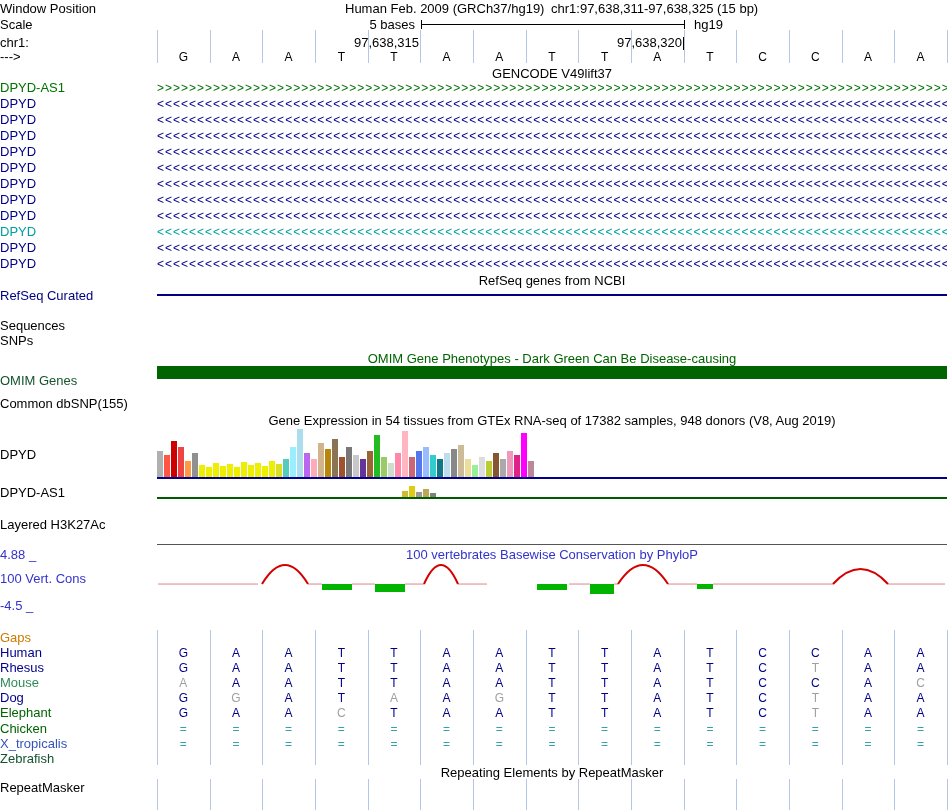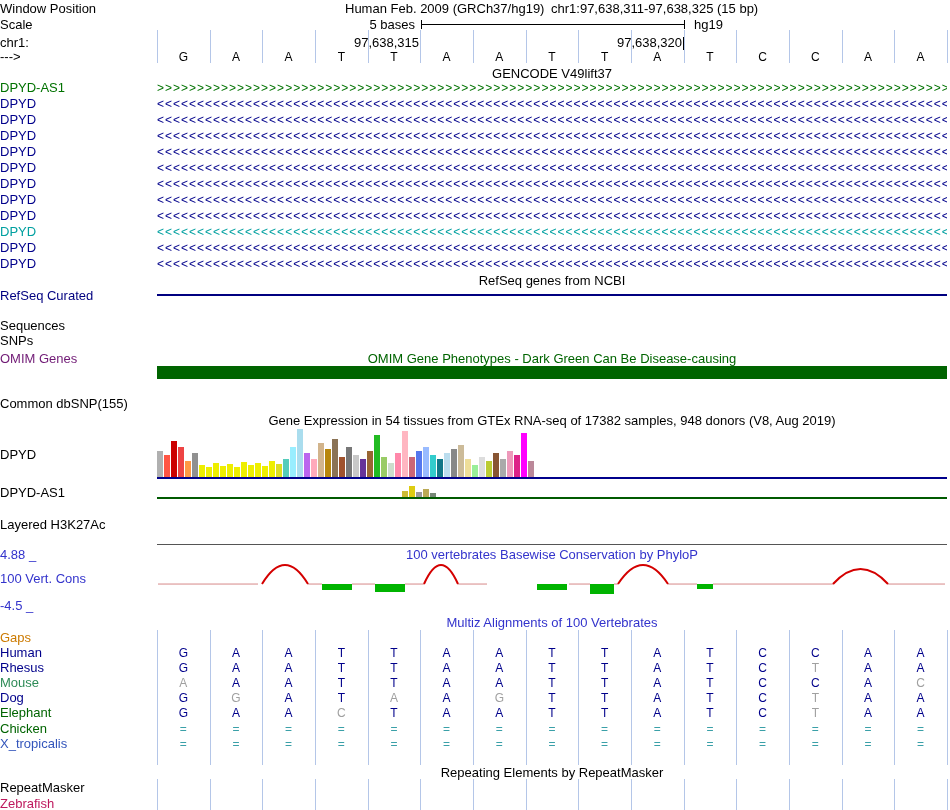--- a/index.html
+++ b/index.html
@@ -139,21 +139,21 @@
     </div>
 
   <div class="title" style="top:274px">RefSeq genes from NCBI</div>
   <div class="lbl" style="top:289px;color:#000080">RefSeq Curated</div>
   <div class="trackline" style="top:294px;height:2px;background:#000080"></div>
 
   <div class="lbl" style="top:319px">Sequences</div>
   <div class="lbl" style="top:334px">SNPs</div>
 
   <div class="title" style="top:352px;color:#006400">OMIM Gene Phenotypes - Dark Green Can Be Disease-causing</div>
-  <div class="lbl" style="top:352px;color:#701a75">OMIM Genes</div>
+  <div class="lbl" style="top:374px;color:#14532d">OMIM Genes</div>
   <div class="trackline" style="top:366px;height:13px;background:#006400"></div>
 
   <div class="lbl" style="top:397px">Common dbSNP(155)</div>
 
   <div class="title" style="top:414px">Gene Expression in 54 tissues from GTEx RNA-seq of 17382 samples, 948 donors (V8, Aug 2019)</div>
   <div class="lbl" style="top:448px">DPYD</div>
   <div id="gtex-dpyd-bars">
       <div class="bar" style="left: 157px; top: 451px; width: 6px; height: 26px; background: rgb(176, 176, 176);"></div>
       <div class="bar" style="left: 164px; top: 455px; width: 6px; height: 22px; background: rgb(255, 85, 68);"></div>
       <div class="bar" style="left: 171px; top: 441px; width: 6px; height: 36px; background: rgb(204, 0, 0);"></div>
@@ -242,21 +242,20 @@
       <rect x="218" y="28" width="30" height="8" fill="#00B400"></rect>
       <rect x="380" y="28" width="30" height="6" fill="#00B400"></rect>
       <rect x="433" y="28" width="24" height="10" fill="#00B400"></rect>
       <rect x="540" y="28" width="16" height="5" fill="#00B400"></rect>
       <path d="M105 28 Q128.0 -10 151 28" stroke="#D40000" stroke-width="2" fill="none"></path>
       <path d="M267 28 Q284.0 -10 301 28" stroke="#D40000" stroke-width="2" fill="none"></path>
       <path d="M461 28 Q486.0 -10 511 28" stroke="#D40000" stroke-width="2" fill="none"></path>
       <path d="M676 28 Q703.5 -2 731 28" stroke="#D40000" stroke-width="2" fill="none"></path>
     </svg>
 
-  <div class="title" style="top:616px;color:#3333CC">Multiz Alignments of 100 Vertebrates</div>
   <div id="multiz-rows">
       <div class="lbl" style="top: 631px; color: rgb(204, 122, 0);">Gaps</div>
       <div class="lbl" style="top: 646px; color: rgb(0, 0, 139);">Human</div>
       <div class="basecol" style="left: 157px; top: 646px; width: 52.6667px; color: rgb(0, 0, 139);">G</div>
       <div class="basecol" style="left: 209.7px; top: 646px; width: 52.6667px; color: rgb(0, 0, 139);">A</div>
       <div class="basecol" style="left: 262.3px; top: 646px; width: 52.6667px; color: rgb(0, 0, 139);">A</div>
       <div class="basecol" style="left: 315px; top: 646px; width: 52.6667px; color: rgb(0, 0, 139);">T</div>
       <div class="basecol" style="left: 367.7px; top: 646px; width: 52.6667px; color: rgb(0, 0, 139);">T</div>
       <div class="basecol" style="left: 420.3px; top: 646px; width: 52.6667px; color: rgb(0, 0, 139);">A</div>
       <div class="basecol" style="left: 473px; top: 646px; width: 52.6667px; color: rgb(0, 0, 139);">A</div>
@@ -357,19 +356,19 @@
       <div class="basecol" style="left: 420.3px; top: 737px; width: 52.6667px; color: rgb(58, 160, 168);">=</div>
       <div class="basecol" style="left: 473px; top: 737px; width: 52.6667px; color: rgb(58, 160, 168);">=</div>
       <div class="basecol" style="left: 525.7px; top: 737px; width: 52.6667px; color: rgb(58, 160, 168);">=</div>
       <div class="basecol" style="left: 578.3px; top: 737px; width: 52.6667px; color: rgb(58, 160, 168);">=</div>
       <div class="basecol" style="left: 631px; top: 737px; width: 52.6667px; color: rgb(58, 160, 168);">=</div>
       <div class="basecol" style="left: 683.7px; top: 737px; width: 52.6667px; color: rgb(58, 160, 168);">=</div>
       <div class="basecol" style="left: 736.3px; top: 737px; width: 52.6667px; color: rgb(58, 160, 168);">=</div>
       <div class="basecol" style="left: 789px; top: 737px; width: 52.6667px; color: rgb(58, 160, 168);">=</div>
       <div class="basecol" style="left: 841.7px; top: 737px; width: 52.6667px; color: rgb(58, 160, 168);">=</div>
       <div class="basecol" style="left: 894.3px; top: 737px; width: 52.6667px; color: rgb(58, 160, 168);">=</div>
-      <div class="lbl" style="top: 797px; color: #be185d;">Zebrafish</div>
+      <div class="lbl" style="top: 752px; color: #14532d;">Zebrafish</div>
     </div>
 
   <div class="title" style="top:766px">Repeating Elements by RepeatMasker</div>
   <div class="lbl" style="top:781px">RepeatMasker</div>
 
 </div>
 
 </body></html>

